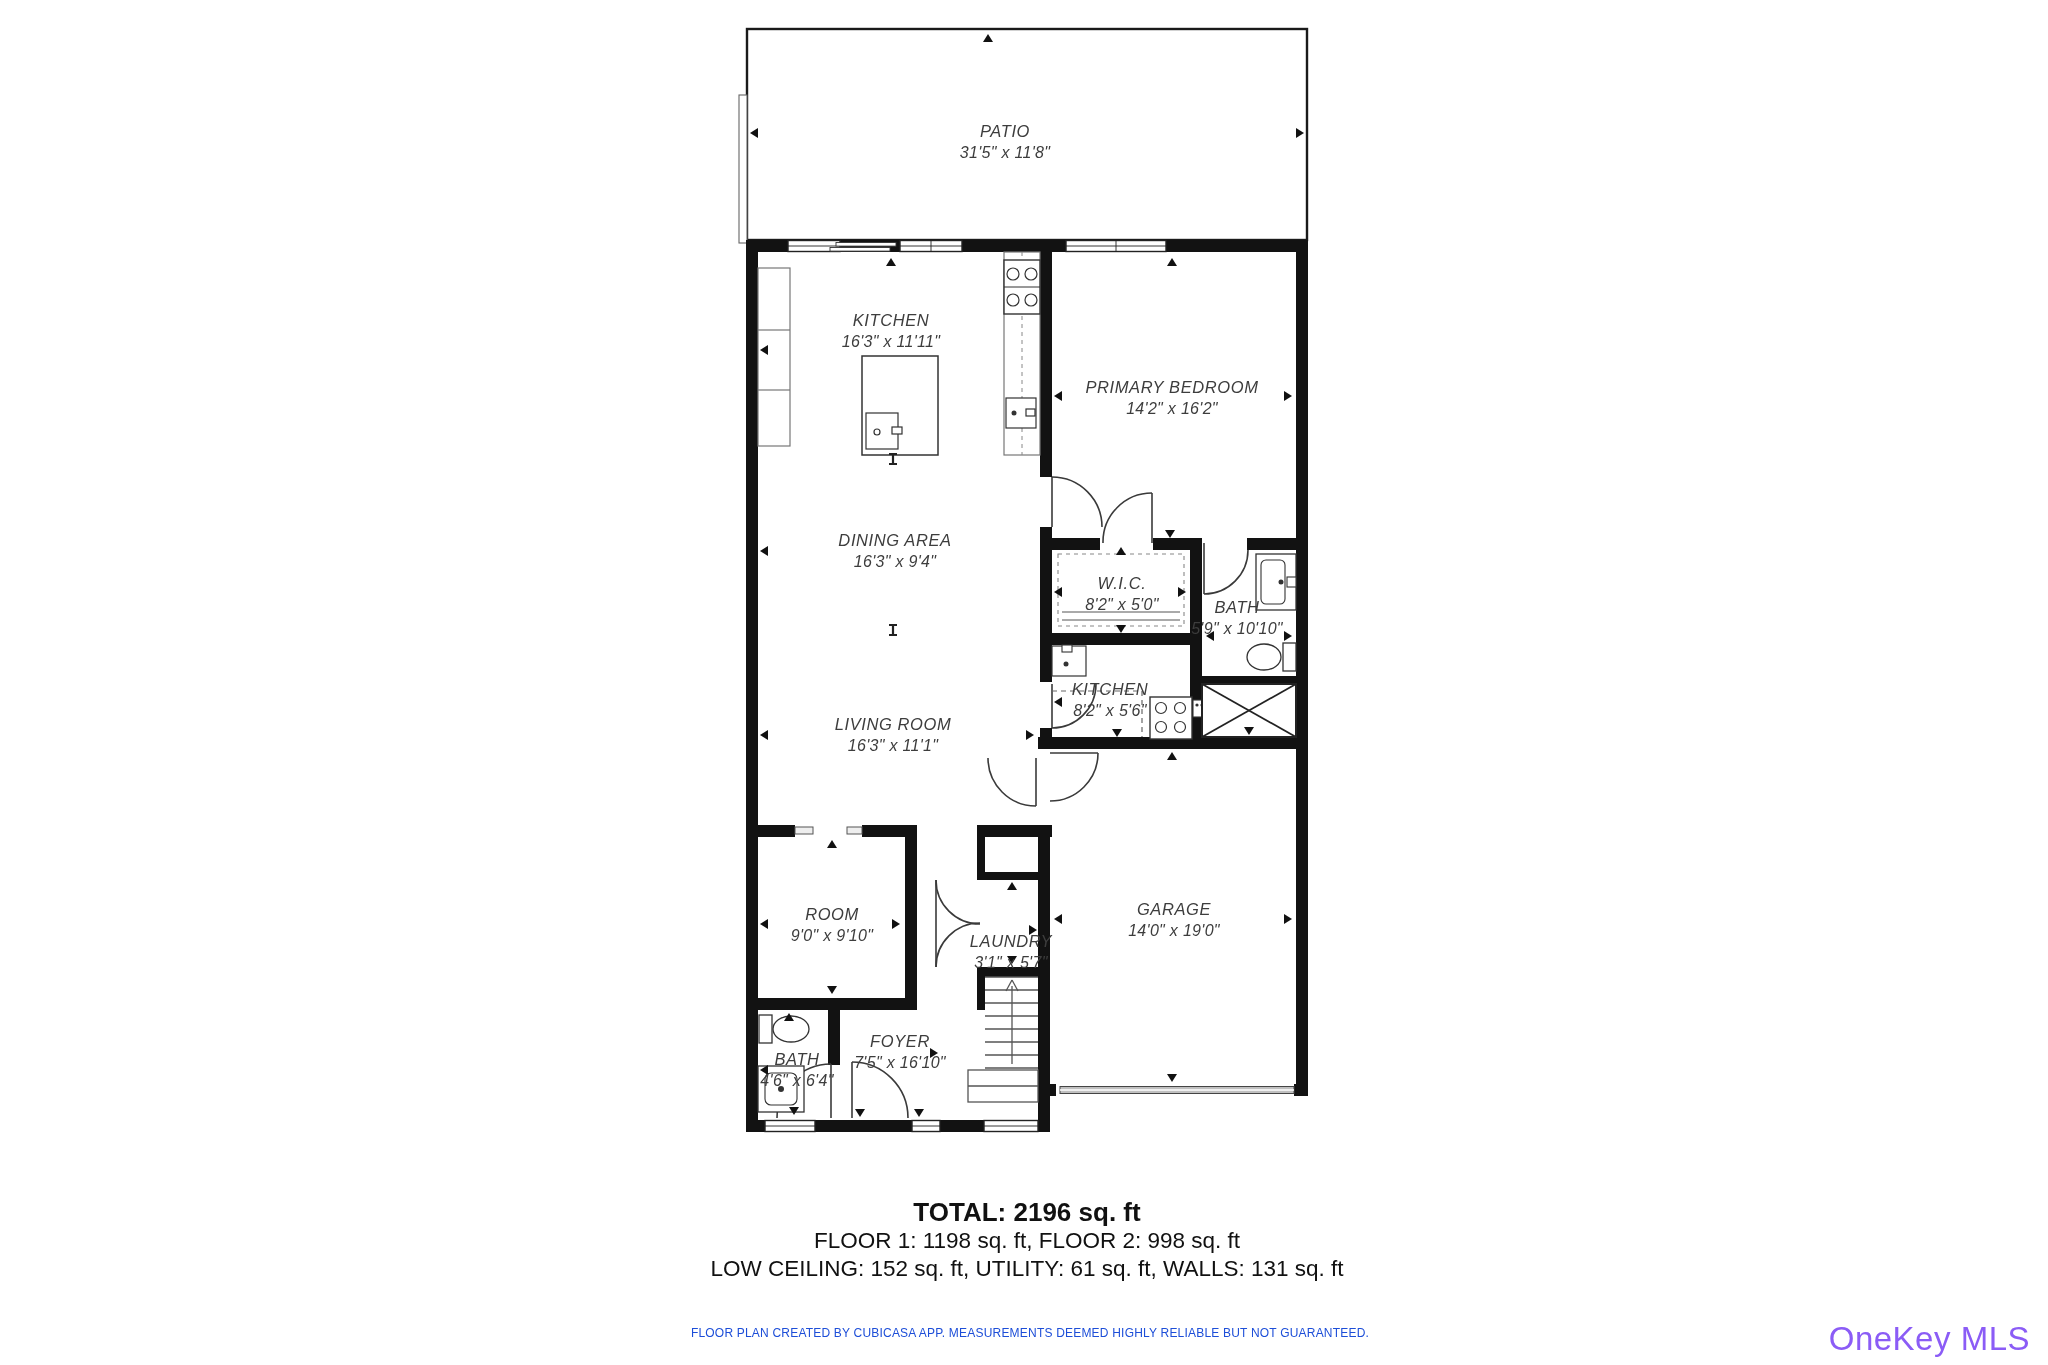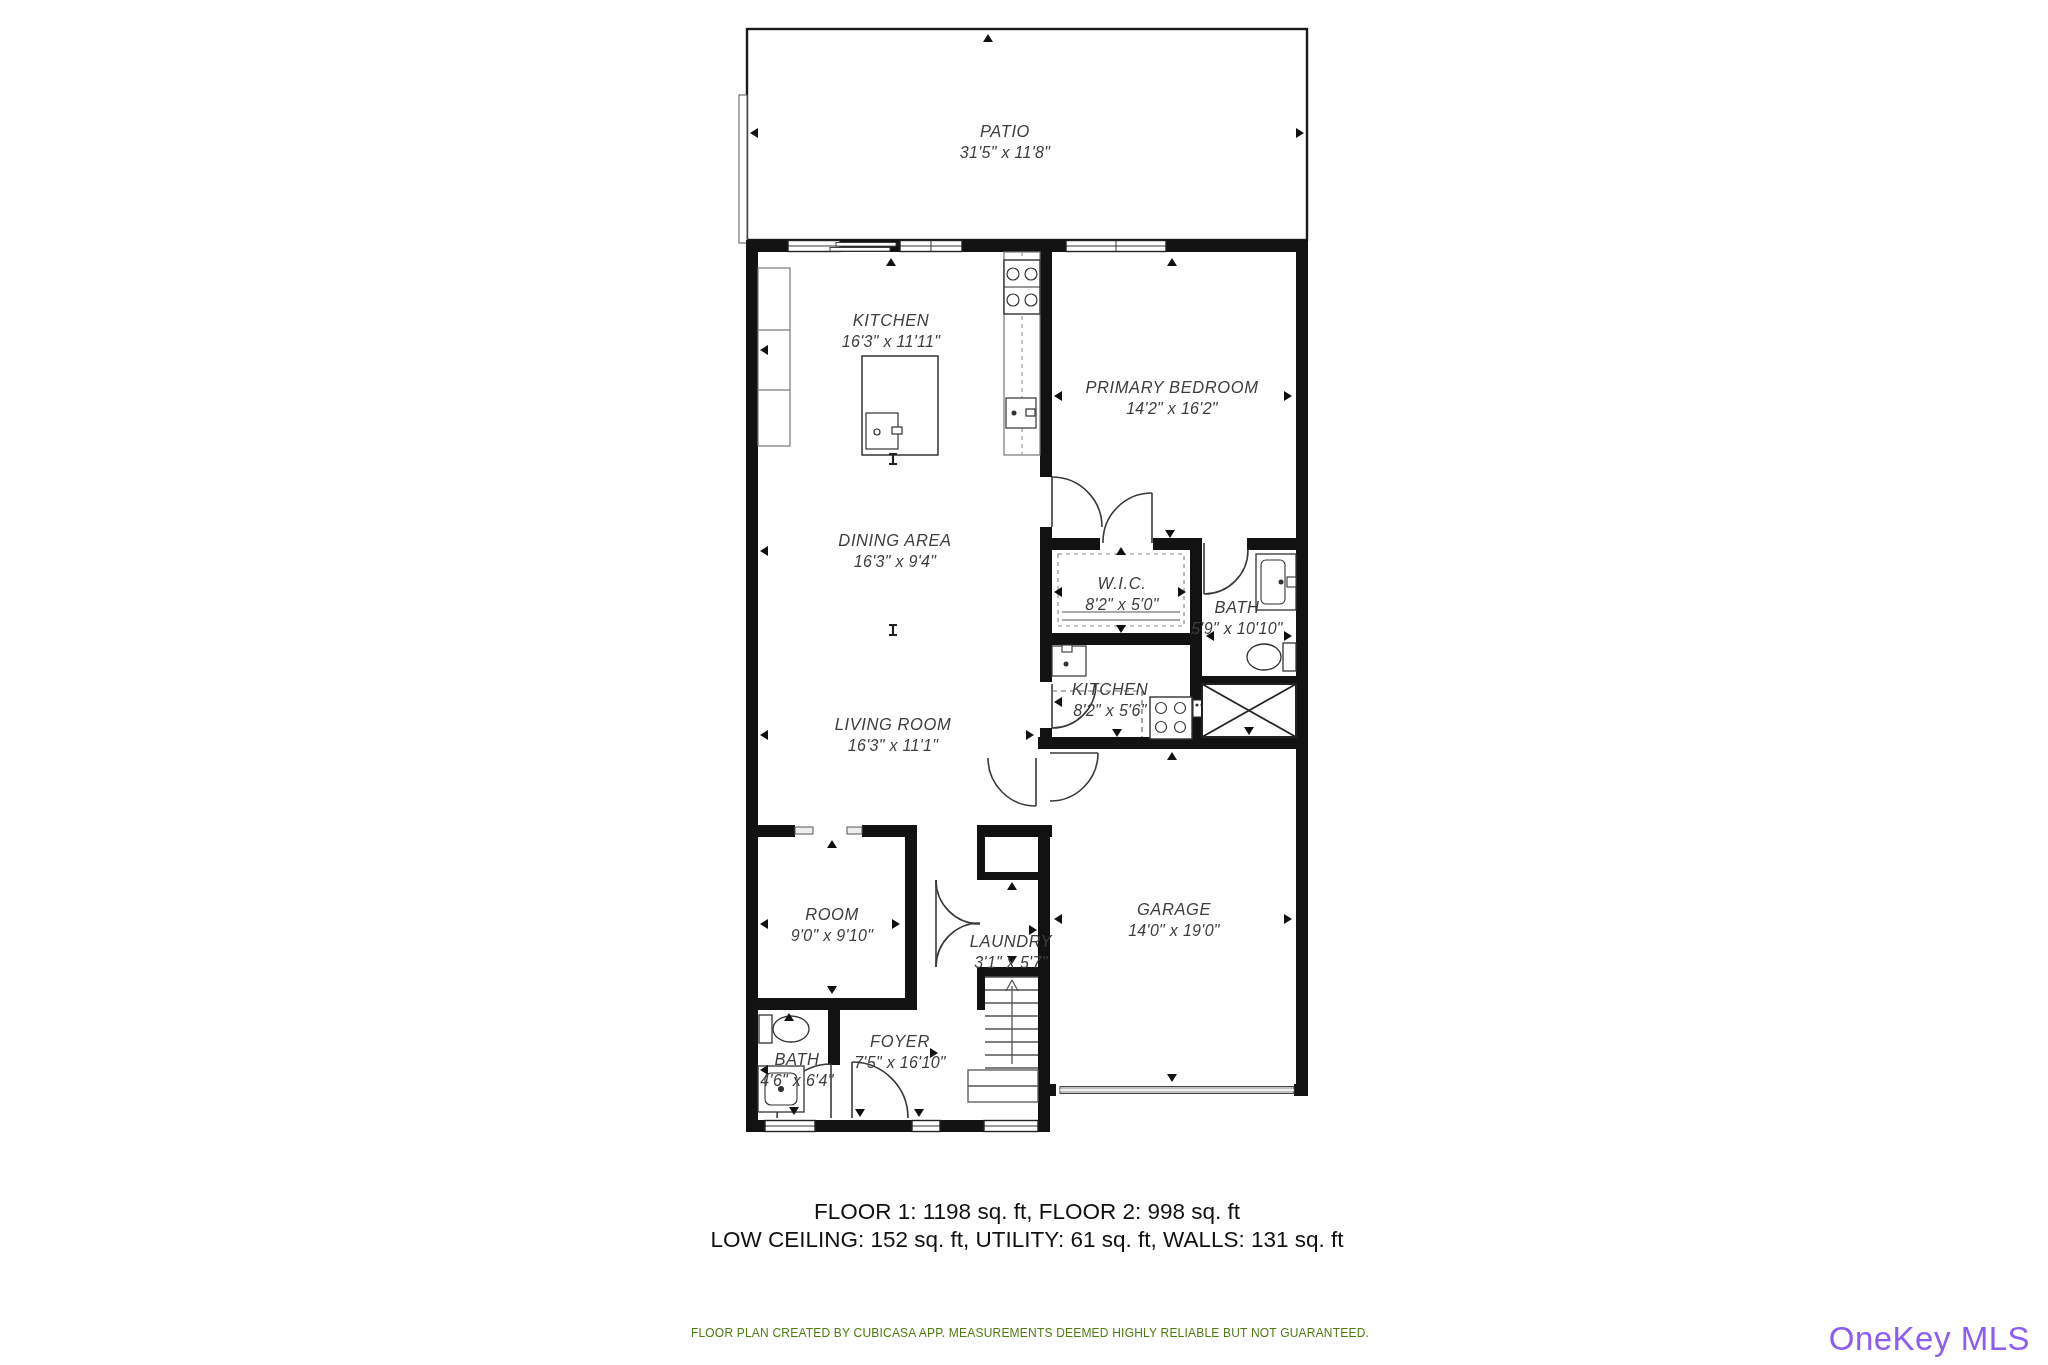--- a/index.html
+++ b/index.html
@@ -8,21 +8,21 @@
   #plan-svg{position:absolute;left:0;top:0;}
   .room-label{position:absolute;transform:translate(-50%,-50%);text-align:center;
               color:#3d3d3d;white-space:nowrap;pointer-events:none;font-style:italic;}
   .room-label .rname{font-size:16.5px;letter-spacing:.6px;line-height:21px;}
   .room-label .rdims{font-size:16px;letter-spacing:.3px;line-height:21px;}
   #summary{position:absolute;left:1027px;top:1198px;transform:translateX(-50%);
            text-align:center;color:#111;}
   #summary .total{font-size:26px;font-weight:bold;line-height:29px;}
   #summary .line{font-size:22.5px;line-height:28px;}
   #footer-note{position:absolute;left:1030px;top:1326px;transform:translateX(-50%);
-               font-size:12px;color:#4d7c0f;letter-spacing:.2px;white-space:nowrap;}
+               font-size:12px;color:#1d4ed8;letter-spacing:.2px;white-space:nowrap;}
   #watermark{position:absolute;right:18px;top:1320px;font-size:33px;letter-spacing:.5px;
              color:#8b5cf6;}
 </style>
 </head>
 <body>
 
 <div id="screen">
 
   <svg id="plan-svg" width="2048" height="1365" viewBox="0 0 2048 1365">
 
@@ -349,20 +349,21 @@
       <div class="rname">BATH</div>
       <div class="rdims">4'6" x 6'4"</div>
     </div>
     <div class="room-label" style="left:900px;top:1052px">
       <div class="rname">FOYER</div>
       <div class="rdims">7'5" x 16'10"</div>
     </div>
   </div>
 
   <div id="summary">
+    <div class="total">TOTAL: 2196 sq. ft</div>
     <div class="line">FLOOR 1: 1198 sq. ft, FLOOR 2: 998 sq. ft</div>
     <div class="line">LOW CEILING: 152 sq. ft, UTILITY: 61 sq. ft, WALLS: 131 sq. ft</div>
   </div>
 
   <div id="footer-note">FLOOR PLAN CREATED BY CUBICASA APP. MEASUREMENTS DEEMED HIGHLY RELIABLE BUT NOT GUARANTEED.</div>
 
   <div id="watermark">OneKey MLS</div>
 
 </div>
 

